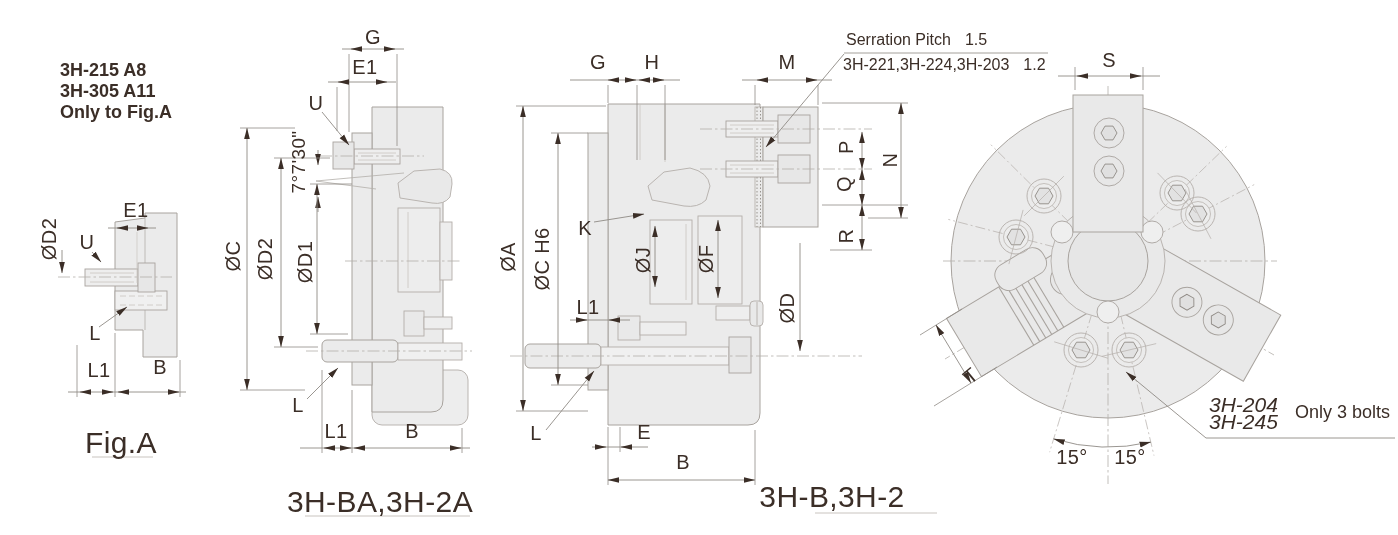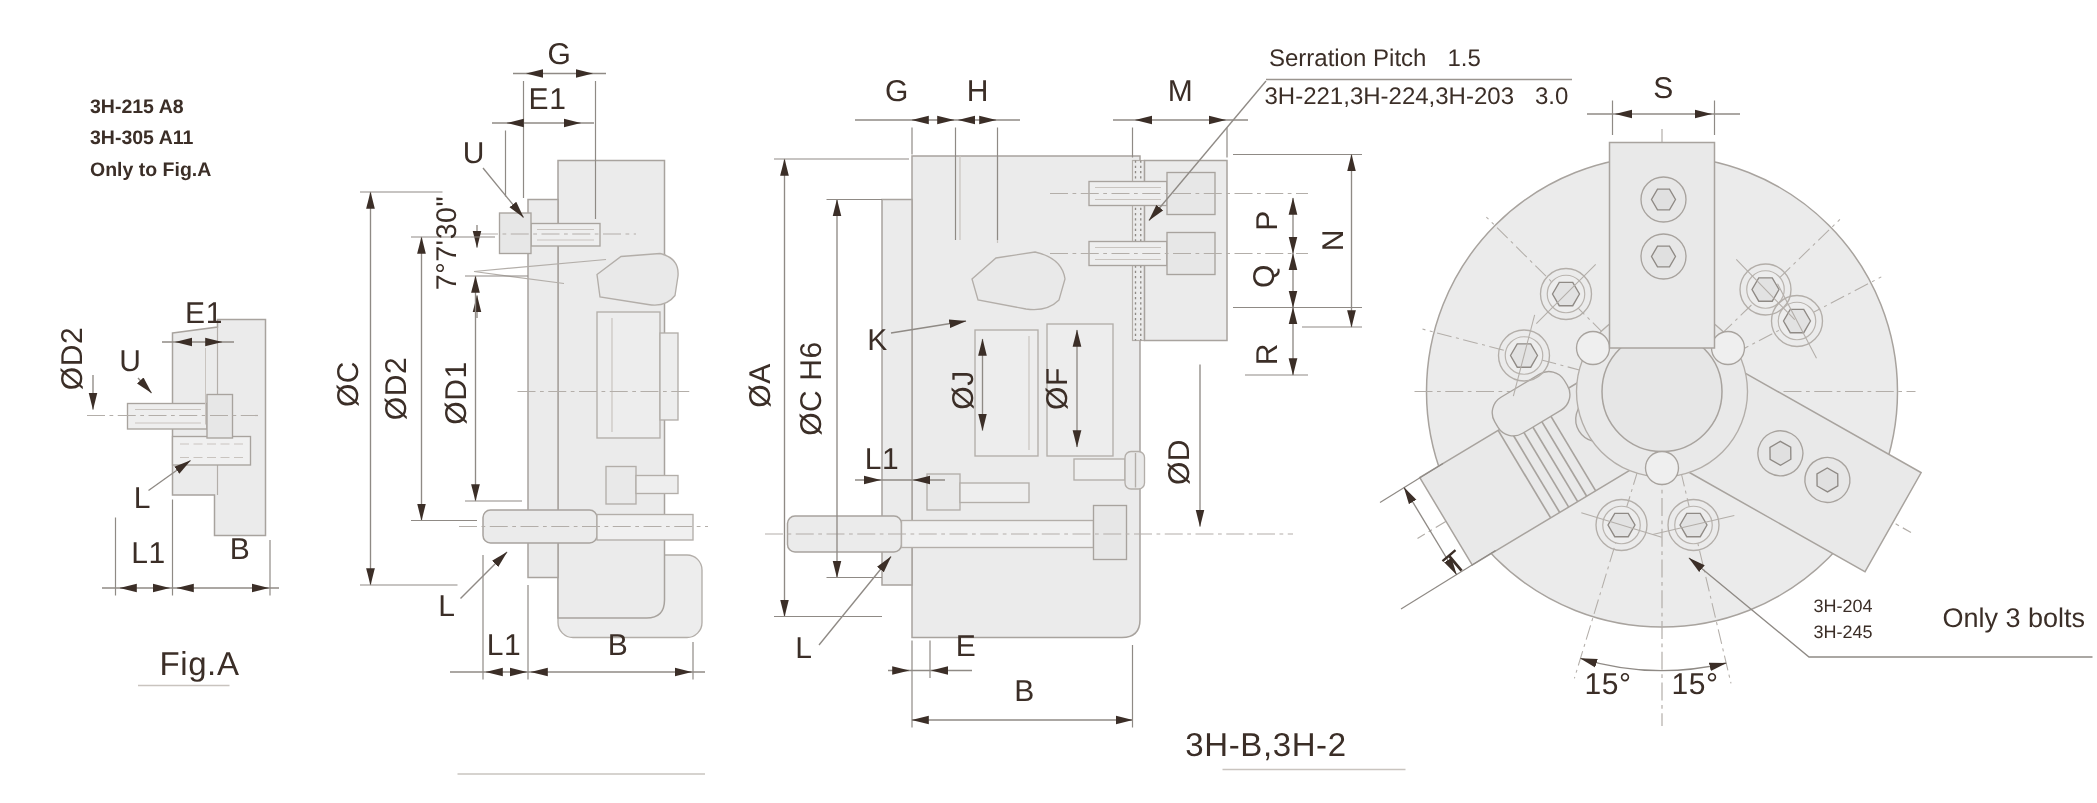--- a/index.html
+++ b/index.html
@@ -2,25 +2,25 @@
 <html><head>
 <meta charset="utf-8">
 <style>
   html,body{margin:0;padding:0;background:#fff;}
   #canvas{position:relative;width:1398px;height:535px;background:#ffffff;overflow:hidden;
           font-family:"Liberation Sans",sans-serif;color:#3b2e27;}
   #canvas svg{position:absolute;left:0;top:0;}
   .lbl{position:absolute;font-size:20px;color:#3b2e27;transform:translate(-50%,-50%);
        white-space:nowrap;letter-spacing:.4px;}
   .vert{transform:translate(-50%,-50%) rotate(-90deg);}
-  .cap{font-size:22px;margin-left:12px;}
-  .noteblock{position:absolute;left:60px;top:60px;font-weight:bold;font-size:13px;line-height:21px;}
+  .cap{font-size:30px;}
+  .noteblock{position:absolute;left:60px;top:60px;font-weight:bold;font-size:18px;line-height:21px;}
   .serr{position:absolute;font-size:16px;white-space:nowrap;text-align:center;}
   .serr .val{margin-left:14px;}
-  .rnote{position:absolute;font-size:12px;line-height:17px;white-space:nowrap;}
+  .rnote{position:absolute;font-size:21px;line-height:17px;white-space:nowrap;font-style:italic;}
   .rnote2{position:absolute;font-size:18px;white-space:nowrap;margin-left:24px;}
   .tlbl{transform:translate(-50%,-50%) rotate(-40deg);}
 </style>
 </head>
 <body>
 
 <div id="canvas">
 
 <svg width="1398" height="535" viewBox="0 0 1398 535">
   <defs>
@@ -311,29 +311,30 @@
 <div class="lbl" style="left:373px;top:37px">G</div>
 <div class="lbl" style="left:365px;top:67px">E1</div>
 <div class="lbl" style="left:316px;top:103px">U</div>
 <div class="lbl vert" style="left:299px;top:162px;font-size:19px">7°7'30"</div>
 <div class="lbl vert" style="left:233px;top:256px">ØC</div>
 <div class="lbl vert" style="left:265px;top:259px">ØD2</div>
 <div class="lbl vert" style="left:305px;top:262px">ØD1</div>
 <div class="lbl" style="left:298px;top:405px">L</div>
 <div class="lbl" style="left:336px;top:431px">L1</div>
 <div class="lbl" style="left:412px;top:431px">B</div>
+<div class="lbl cap" style="left:380px;top:502px">3H-BA,3H-2A</div>
 
 <div class="lbl" style="left:598px;top:62px">G</div>
 <div class="lbl" style="left:652px;top:62px">H</div>
 <div class="lbl" style="left:787px;top:62px">M</div>
 <div class="serr" style="left:846px;top:31px">
   <span>Serration Pitch</span><span class="val">1.5</span>
 </div>
 <div class="serr" style="left:843px;top:56px">
-  <span>3H-221,3H-224,3H-203</span><span class="val">3.0</span>
+  <span>3H-221,3H-224,3H-203</span><span class="val">1.2</span>
 </div>
 <div class="lbl" style="left:585px;top:228px">K</div>
 <div class="lbl vert" style="left:508px;top:257px">ØA</div>
 <div class="lbl vert" style="left:542px;top:259px">ØC H6</div>
 <div class="lbl" style="left:588px;top:307px">L1</div>
 <div class="lbl vert" style="left:643px;top:260px">ØJ</div>
 <div class="lbl vert" style="left:706px;top:259px">ØF</div>
 <div class="lbl vert" style="left:787px;top:308px">ØD</div>
 <div class="lbl vert" style="left:846px;top:147px">P</div>
 <div class="lbl vert" style="left:844px;top:184px">Q</div>

